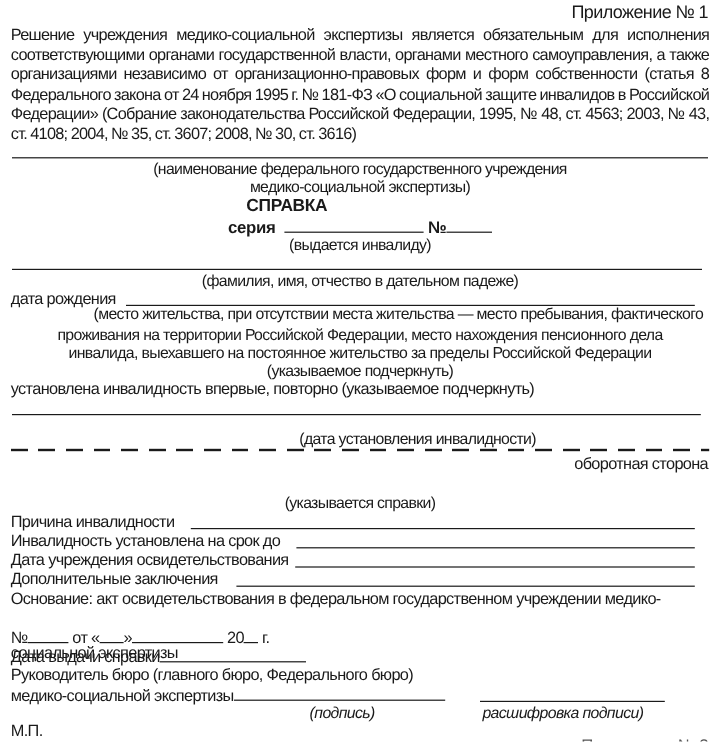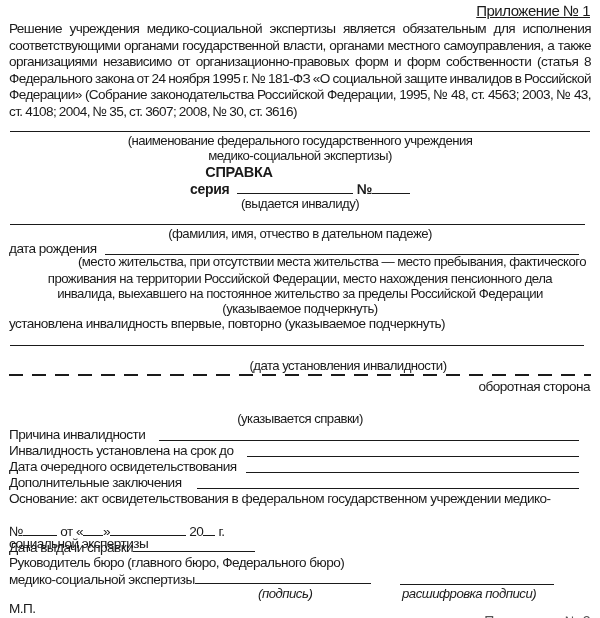--- a/index.html
+++ b/index.html
@@ -3,21 +3,21 @@
 <meta charset="utf-8">
 <style>
   html, body { margin: 0; padding: 0; background: #ffffff; }
   body {
     width: 600px; height: 618px; overflow: hidden; position: relative;
     font-family: "Liberation Sans", sans-serif;
     color: #1a1a1a;
   }
   .doc { position: absolute; left: 0; top: 0; width: 600px; height: 618px; }
   .abs { position: absolute; white-space: nowrap; }
-  .appendix { right: 10px; top: 2px; font-size: 15px; text-decoration: underline; letter-spacing: -0.5px; }
+  .appendix { right: 10px; top: 2px; font-size: 15px; letter-spacing: -0.5px; }
   .preamble { left: 9px; top: 21px; width: 582px; font-size: 13.6px; line-height: 16.6px; letter-spacing: -0.6px; text-align: justify; white-space: normal; word-spacing: -0.5px; }
   .rule { position: absolute; height: 0; border-top: 1.2px solid #1a1a1a; }
   .caption { position: absolute; left: 0; width: 600px; text-align: center; font-size: 13.2px; letter-spacing: -0.55px; line-height: 15.6px; white-space: nowrap; }
   .title { position: absolute; left: 0; width: 478px; text-align: center; font-weight: bold; font-size: 14.5px; letter-spacing: -0.3px; }
   .line-label { position: absolute; left: 9px; font-size: 13.6px; letter-spacing: -0.55px; white-space: nowrap; }
   .blank { display: inline-block; border-bottom: 1.2px solid #1a1a1a; height: 12px; vertical-align: baseline; }
   .dashes { position: absolute; left: 9px; top: 374px; width: 582px; height: 2px;
     background: repeating-linear-gradient(to right, #1a1a1a 0 14px, transparent 14px 23px); }
   .field { position: absolute; left: 9px; width: 582px; height: 16px; }
   .field .lbl { position: absolute; left: 0; top: 0; font-size: 13.6px; letter-spacing: -0.55px; white-space: nowrap; }
@@ -72,21 +72,21 @@
 
   <div class="field" style="top:427px;">
     <span class="lbl">Причина инвалидности</span>
     <div class="ln" style="left:150px;"></div>
   </div>
   <div class="field" style="top:443px;">
     <span class="lbl">Инвалидность установлена на срок до</span>
     <div class="ln" style="left:238px;"></div>
   </div>
   <div class="field" style="top:459px;">
-    <span class="lbl">Дата очередного освидетельствования</span>
+    <span class="lbl">Дата учреждения освидетельствования</span>
     <div class="ln" style="left:237px;"></div>
   </div>
   <div class="field" style="top:475px;">
     <span class="lbl">Дополнительные заключения</span>
     <div class="ln" style="left:188px;"></div>
   </div>
 
   <div class="line-label" style="top:491px;">Основание: акт освидетельствования в федеральном государственном учреждении медико-</div>
   <div class="line-label" style="top:536px;">социальной экспертизы</div>
 

